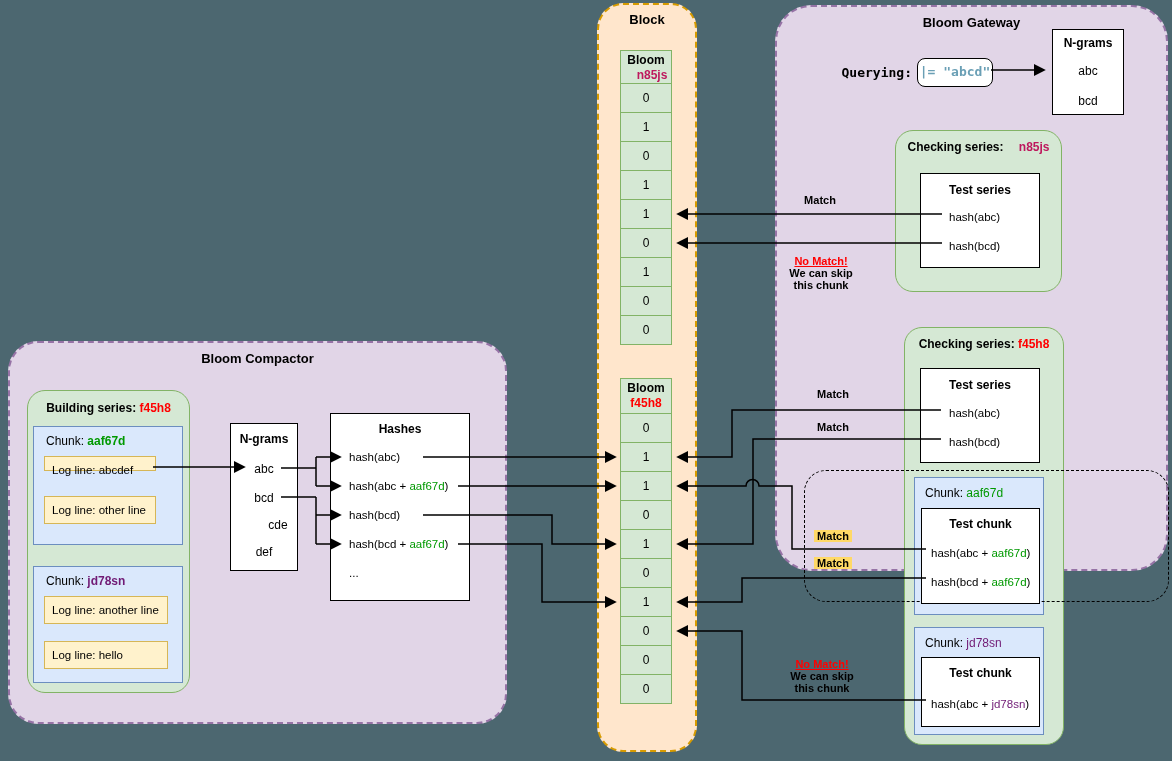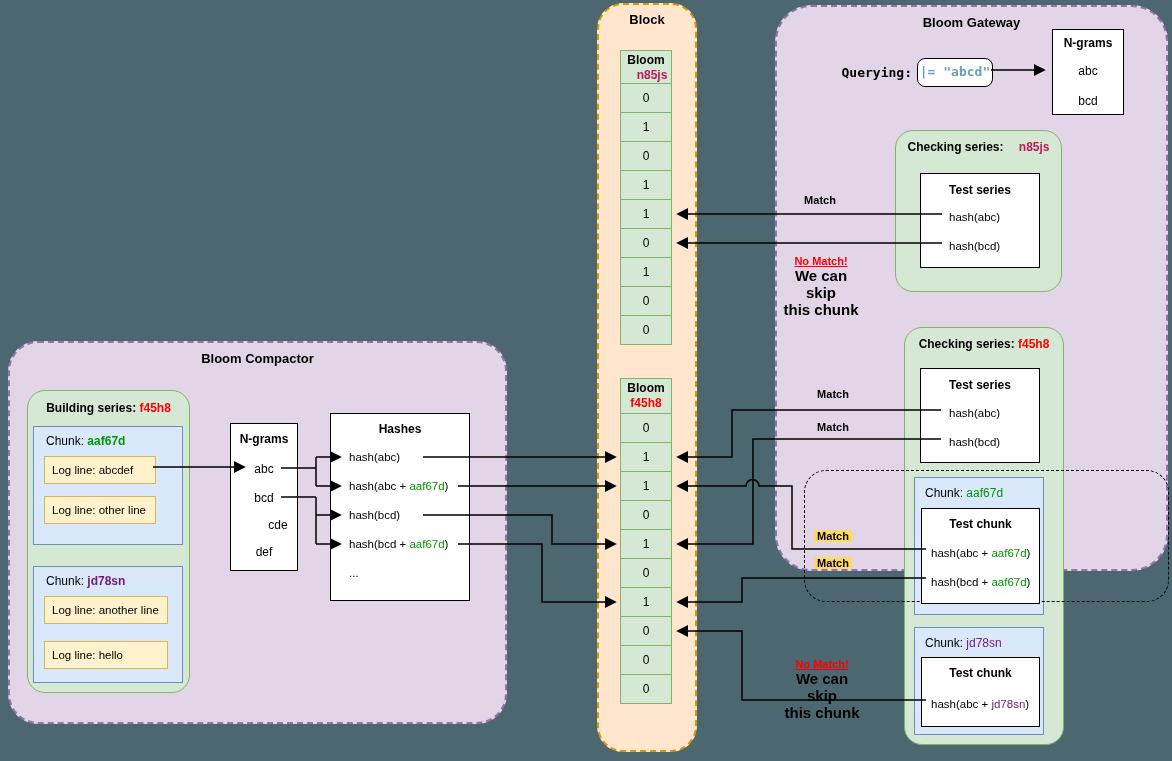--- a/index.html
+++ b/index.html
@@ -21,42 +21,42 @@
   .c-green { color:#009900; } .c-mag { color:#701a75; }
   .bold { font-weight:bold; }
   .bloom-table { width:52px; }
   .bloom-hdr { background:#D5E8D4; border:1px solid #82B366; text-align:center;
                font-weight:bold; line-height:15px; padding-top:2px; font-size:12px; }
   .bloom-cell { height:30px; margin-top:-1px; background:#D5E8D4; border:1px solid #82B366;
                 text-align:center; line-height:28px; font-size:12px; }
   .match { font-weight:bold; font-size:11px; text-align:center; }
   .hl { background:#FFD966; padding:0 3px; }
   .nomatch { color:#FF0000; font-weight:bold; font-size:11px; text-decoration:underline; }
-  .skip { font-weight:bold; font-size:15px; }
+  .skip { font-weight:bold; font-size:11px; }
   .mono { font-family:"DejaVu Sans Mono","Liberation Mono",monospace; font-weight:bold; font-size:13px; }
   .hashline { font-size:11.5px; white-space:nowrap; }
   .qtext { color:#6A9FB5; }
   .dashedbox { border:1.5px dashed #000; border-radius:22px; }
   .note { font-weight:bold; font-size:11.5px; text-align:center; line-height:15px; }
   svg.overlay { position:absolute; left:0; top:0; z-index:5; pointer-events:none; }
 </style>
 </head>
 <body>
 
 <div class="canvas">
 
   <div class="abs purple" style="left:8px;top:341px;width:499px;height:383px;padding-left:28px;">
     <div class="abs ctr title13" style="top:8px;">Bloom Compactor</div>
 
     <div class="abs greenbox" style="left:17px;top:47px;width:163px;height:303px;">
       <div class="abs ctr title12" style="top:10px;"><span>Building series: </span><span class="c-red">f45h8</span></div>
 
       <div class="abs bluebox" style="left:5px;top:35px;width:150px;height:119px;">
         <div class="abs" style="left:12px;top:7px;"><span>Chunk: </span><span class="c-green bold">aaf67d</span></div>
-        <div class="abs yellowbox" style="left:10px;top:29px;width:112px;height:28px;">Log line: abcdef</div>
+        <div class="abs yellowbox" style="left:10px;top:29px;width:112px;height:15px;">Log line: abcdef</div>
         <div class="abs yellowbox" style="left:10px;top:69px;width:112px;height:28px;">Log line: other line</div>
       </div>
 
       <div class="abs bluebox" style="left:5px;top:175px;width:150px;height:117px;">
         <div class="abs" style="left:12px;top:7px;"><span>Chunk: </span><span class="c-mag bold">jd78sn</span></div>
         <div class="abs yellowbox" style="left:10px;top:29px;width:124px;height:28px;">Log line: another line</div>
         <div class="abs yellowbox" style="left:10px;top:74px;width:124px;height:28px;">Log line: hello</div>
       </div>
     </div>
   </div>

